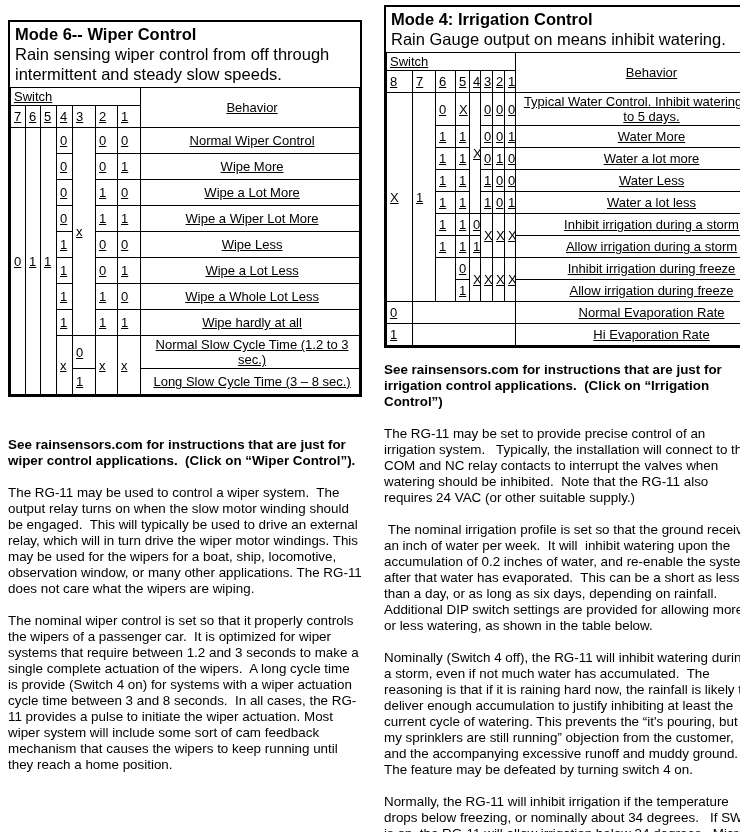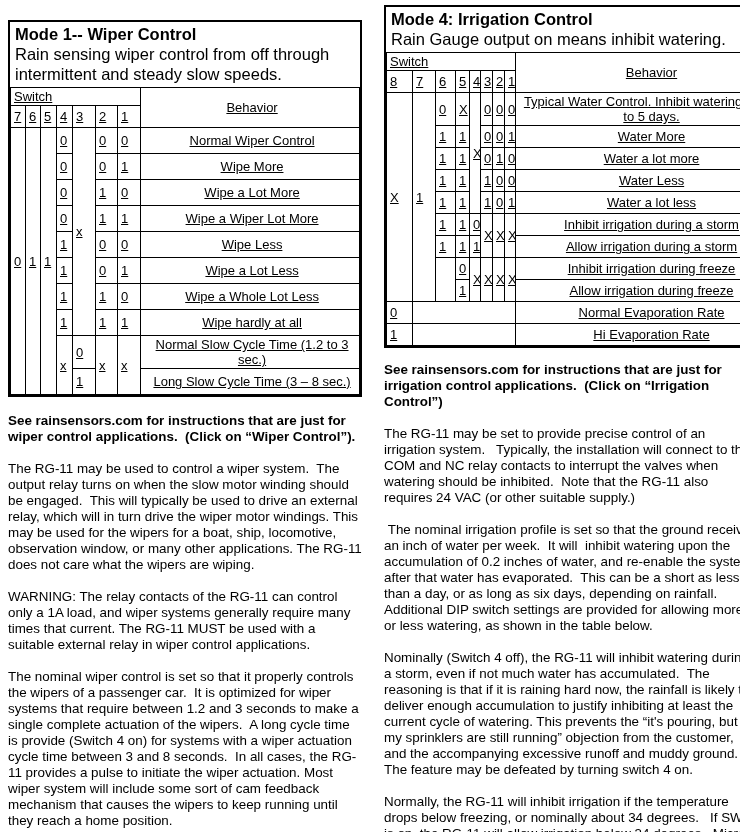--- a/index.html
+++ b/index.html
@@ -33,35 +33,35 @@
   tr.digits th { height: 19px; font-size: 13px; }
   th.bh-hdr, td.bh { padding-left: 5px; text-align: center; }
   td.bh { line-height: 15px; }
   #left-col  tr.data td { height: 23px; }
   #right-col tr.data td { height: 19px; }
 
   .note {
     font-weight: bold; font-size: 13.4px; line-height: 16px;
     white-space: pre-wrap; margin: 0 0 16px 0;
   }
-  #left-col  .note { margin-top: 16px; }
+  #left-col  .note { margin-top: 40px; }
   #right-col .note { margin-top: 14px; }
   .paras p {
     font-size: 13.4px; line-height: 16px;
     white-space: pre-wrap; margin: 0 0 16px 0;
   }
   #right-col .paras, #right-col .note { width: 374px; }
 </style>
 </head>
 <body>
 
 <div id="left-col" class="col">
   <div class="box">
     <div class="box-head">
-      <div class="box-title">Mode 1-- Wiper Control</div>
+      <div class="box-title">Mode 6-- Wiper Control</div>
       <div class="box-sub">Rain sensing wiper control from off through intermittent and steady slow speeds.</div>
     </div>
     <table>
         <colgroup>
           <col style="width: 15px;">
           <col style="width: 15px;">
           <col style="width: 16px;">
           <col style="width: 16px;">
           <col style="width: 23px;">
           <col style="width: 22px;">
@@ -144,21 +144,20 @@
           <tr class="data">
             <td class="sw">1</td>
             <td class="bh">Long Slow Cycle Time (3 – 8 sec.)</td>
           </tr>
         </tbody>
       </table>
   </div>
   <p class="note">See rainsensors.com for instructions that are just for wiper control applications.  (Click on “Wiper Control”).</p>
   <div class="paras">
       <p>The RG-11 may be used to control a wiper system.  The output relay turns on when the slow motor winding should be engaged.  This will typically be used to drive an external relay, which will in turn drive the wiper motor windings. This may be used for the wipers for a boat, ship, locomotive, observation window, or many other applications. The RG-11 does not care what the wipers are wiping.</p>
-      <p>WARNING: The relay contacts of the RG-11 can control only a 1A load, and wiper systems generally require many times that current. The RG-11 MUST be used with a suitable external relay in wiper control applications.</p>
       <p>The nominal wiper control is set so that it properly controls the wipers of a passenger car.  It is optimized for wiper systems that require between 1.2 and 3 seconds to make a single complete actuation of the wipers.  A long cycle time is provide (Switch 4 on) for systems with a wiper actuation cycle time between 3 and 8 seconds.  In all cases, the RG-11 provides a pulse to initiate the wiper actuation. Most wiper system will include some sort of cam feedback mechanism that causes the wipers to keep running until they reach a home position.</p>
     </div>
 </div>
 
 <div id="right-col" class="col">
   <div class="box">
     <div class="box-head">
       <div class="box-title">Mode 4: Irrigation Control</div>
       <div class="box-sub">Rain Gauge output on means inhibit watering.</div>
     </div>

